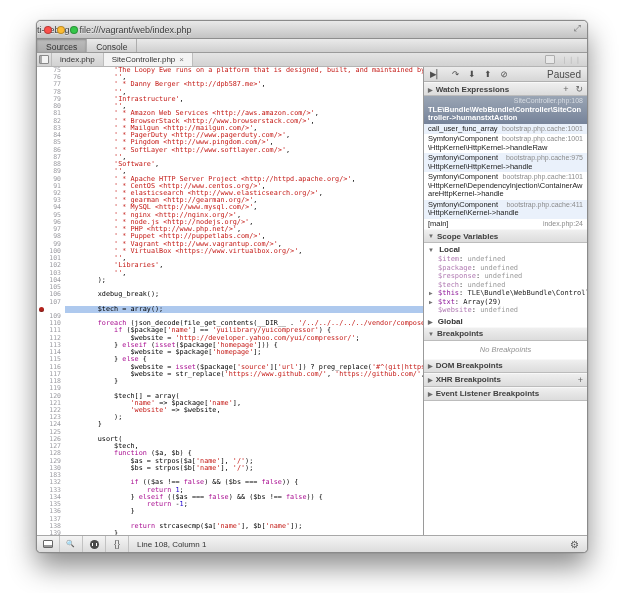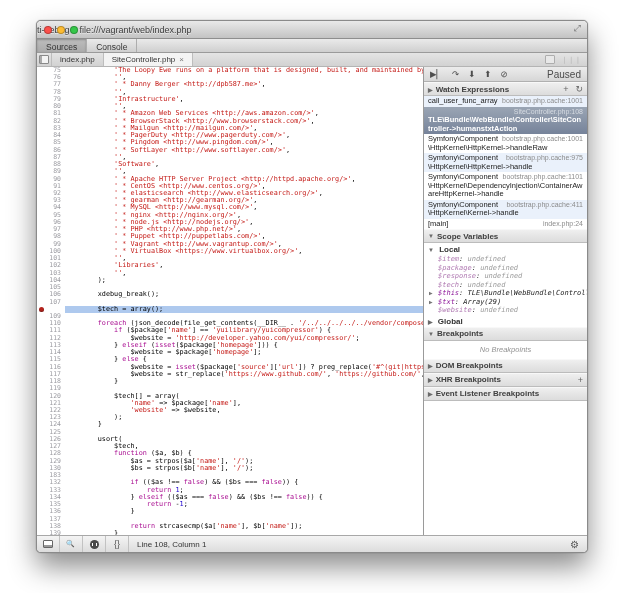--- a/index.html
+++ b/index.html
@@ -58,21 +58,21 @@
   .frames{overflow:hidden;}
   .frame{position:relative;padding:1px 4px;font-size:7.5px;color:#222;word-break:break-all;line-height:8.5px;}
   .frame .frame-loc{float:right;color:#8b8b8b;font-size:7px;margin-left:4px;}
   .frame.alt{background:#eaf1fb;}
   .frame.sel{background:linear-gradient(#9aa5b4,#76839a);color:#fff;font-weight:bold;}
   .frame.sel .frame-loc{float:none;display:block;text-align:right;color:#d6dbe2;font-weight:normal;}
   
   .scope-sub{font-weight:bold;padding:2px 4px 1px 4px;color:#333;font-size:8px;}
   .scope-sub .tri{color:#6b6b6b;font-size:6px;margin-right:3px;}
   .svar{padding:0 2px 0 14px;font-family:"DejaVu Sans Mono",monospace;font-size:7px;line-height:8.5px;
-    white-space:nowrap;overflow:hidden;position:relative;font-style:italic;}
+    white-space:nowrap;overflow:hidden;position:relative;}
   .svar .tri{position:absolute;left:5px;color:#777;font-size:6px;}
   .svar-name{color:#8e199a;}
   .svar.undef .svar-name{color:#b07ab2;}
   .svar-val{color:#222;}
   .svar.undef .svar-val{color:#9a9a9a;}
   .bp-empty{text-align:center;font-style:italic;color:#949494;padding:4px 0 5px;font-size:7.5px;}
   .sidebar-fill{flex:1;background:#fff;}
   
   .statusbar{height:16px;flex:0 0 16px;background:linear-gradient(#f4f4f4,#dcdcdc);border-top:1px solid #a8a8a8;
     display:flex;align-items:center;font-size:8px;color:#333;}
@@ -206,22 +206,22 @@
       <div class="sect-h">
         <span class="tri">▶</span>
         <span>Watch Expressions</span>
         <span class="hbtns">
           <span>+</span>
           <span>↻</span>
         </span>
       </div>
 
       <div class="frames" id="frames">
+          <div class="frame sel"><span class="frame-loc">SiteController.php:108</span><span>TLE\Bundle\WebBundle\Controller\SiteController-&gt;humanstxtAction</span></div>
           <div class="frame alt"><span class="frame-loc">bootstrap.php.cache:1001</span><span>call_user_func_array</span></div>
-          <div class="frame sel"><span class="frame-loc">SiteController.php:108</span><span>TLE\Bundle\WebBundle\Controller\SiteController-&gt;humanstxtAction</span></div>
           <div class="frame"><span class="frame-loc">bootstrap.php.cache:1001</span><span>Symfony\Component\HttpKernel\HttpKernel-&gt;handleRaw</span></div>
           <div class="frame alt"><span class="frame-loc">bootstrap.php.cache:975</span><span>Symfony\Component\HttpKernel\HttpKernel-&gt;handle</span></div>
           <div class="frame"><span class="frame-loc">bootstrap.php.cache:1101</span><span>Symfony\Component\HttpKernel\DependencyInjection\ContainerAwareHttpKernel-&gt;handle</span></div>
           <div class="frame alt"><span class="frame-loc">bootstrap.php.cache:411</span><span>Symfony\Component\HttpKernel\Kernel-&gt;handle</span></div>
           <div class="frame"><span class="frame-loc">index.php:24</span><span>[main]</span></div>
         </div>
 
       <div class="sect-h">
         <span class="tri">▼</span>
         <span>Scope Variables</span>

